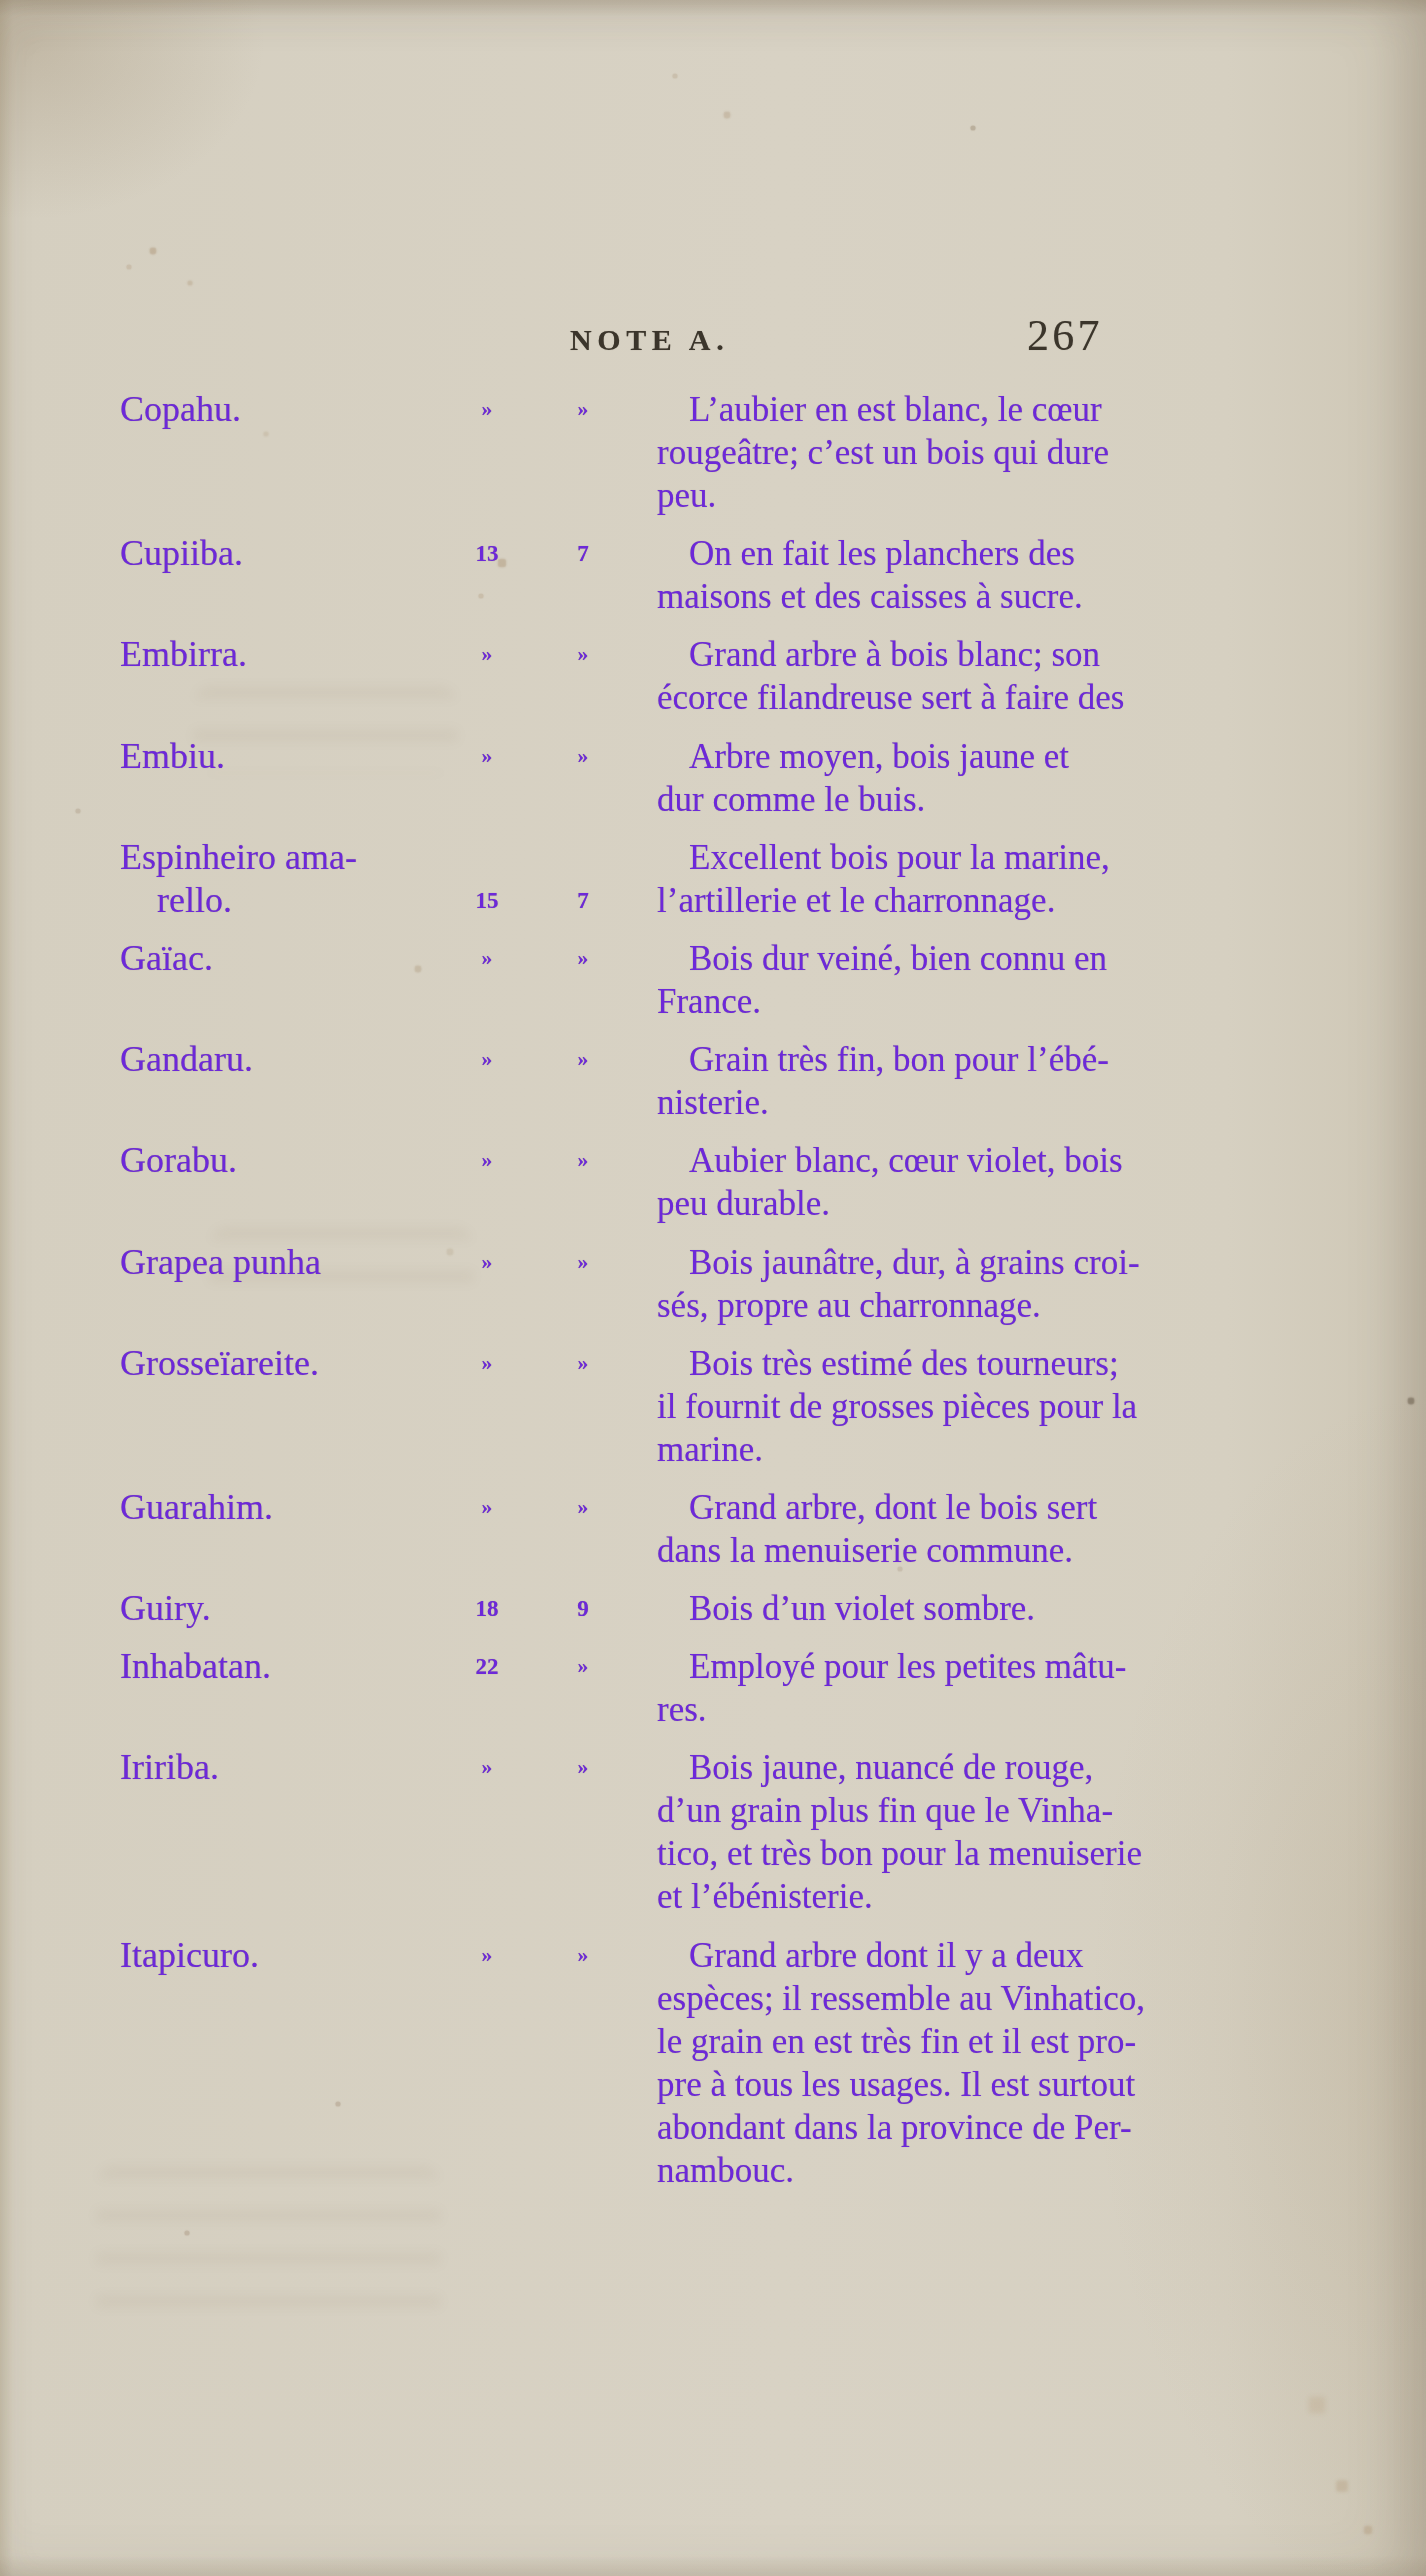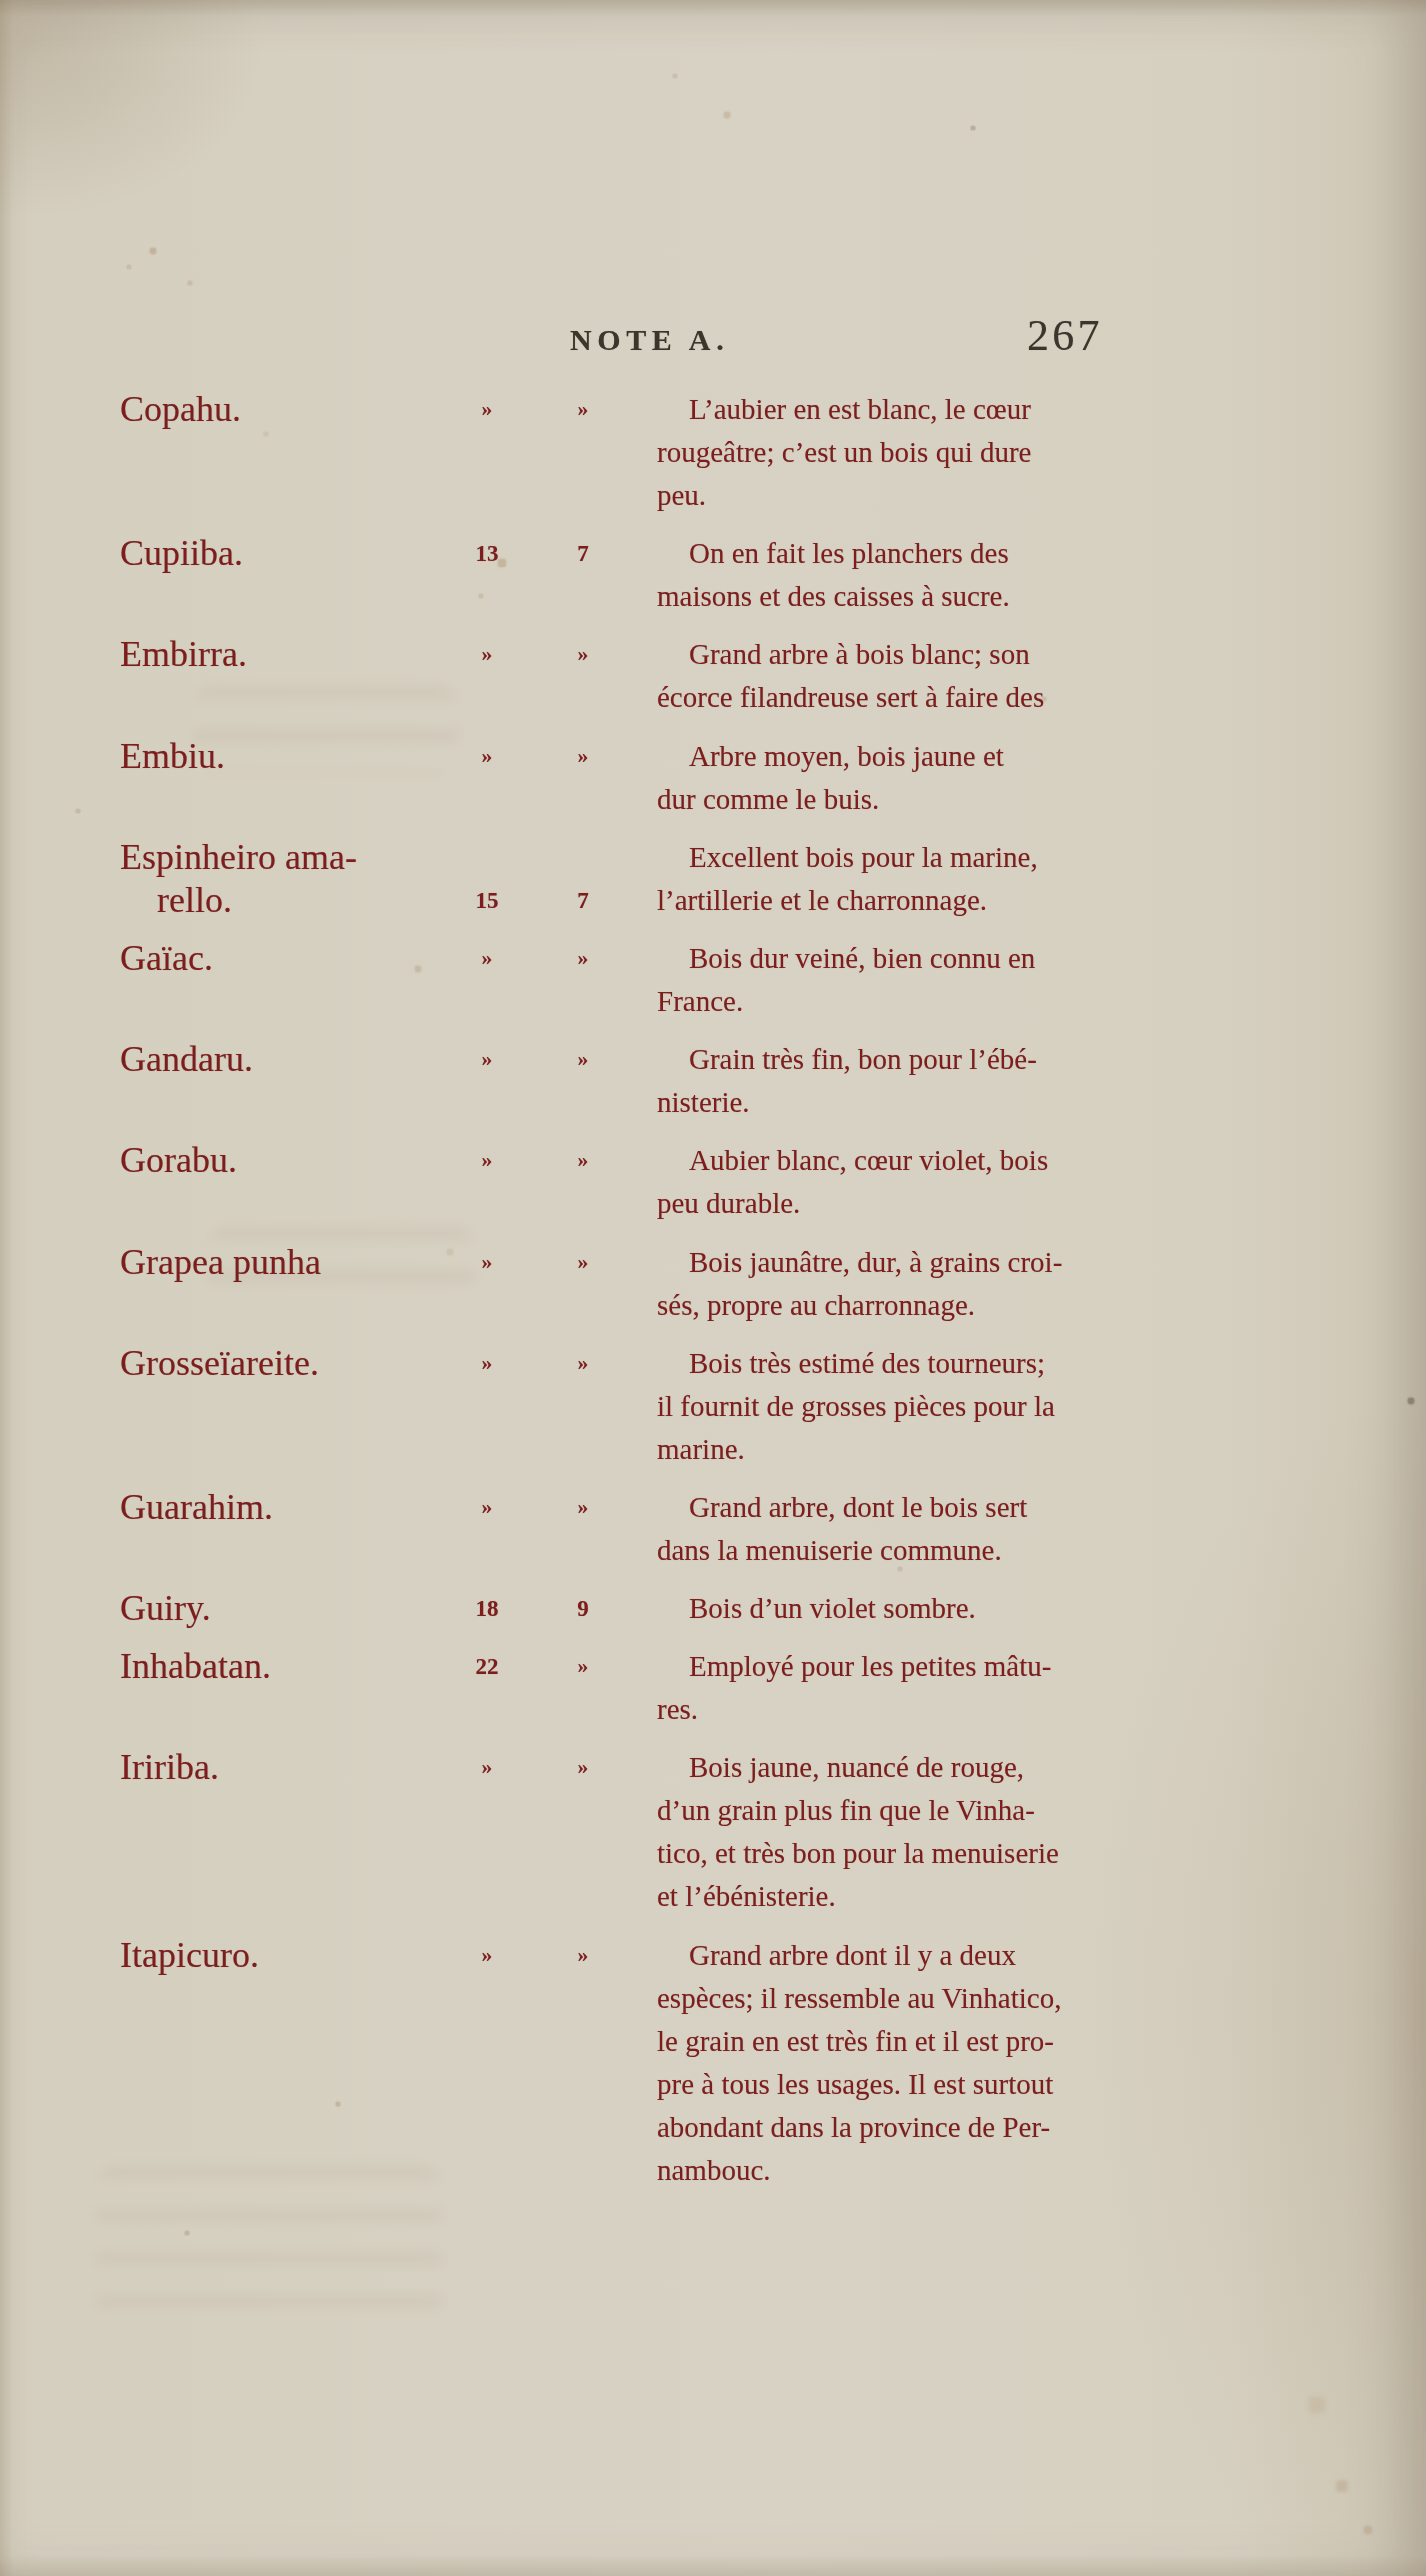--- a/index.html
+++ b/index.html
@@ -21,28 +21,28 @@
     font-size:30px;font-weight:bold;letter-spacing:5.6px;
     text-shadow:0 0 0.8px rgba(59,53,43,.45);
   }
   .hdr-page{
     position:absolute;left:1027px;top:310px;
     font-size:44px;letter-spacing:3.2px;
     text-shadow:0 0 0.8px rgba(59,53,43,.4);
   }
   .tbl{position:absolute;left:120px;top:388px;width:1203px;}
   .row{display:grid;grid-template-columns:321px 92px 100px 594px;margin-bottom:15.2px;}
-  .cell{color:#7f1d1d;}
+  .cell{color:#6d28d9;}
   .name{font-size:36px;line-height:43px;text-shadow:0 0 0.8px rgba(59,53,43,.4);}
   .nline{white-space:nowrap;}
   .nline.indent{padding-left:37px;}
   .num{font-size:23px;line-height:43px;font-weight:bold;text-align:center;text-shadow:0 0 0.8px rgba(59,53,43,.4);}
   .num.ditto{font-size:21.7px;font-weight:bold;}
   .num.drop{padding-top:43px;}
-  .desc{font-size:29px;line-height:43px;padding-left:24px;text-shadow:0 0 0.8px rgba(59,53,43,.35);}
+  .desc{font-size:35px;line-height:43px;padding-left:24px;text-shadow:0 0 0.8px rgba(59,53,43,.35);}
   .dline{white-space:nowrap;}
   .dline.first{padding-left:32px;}
   .specks{
     position:absolute;left:0;top:0;width:1.6px;height:1.6px;border-radius:50%;
     pointer-events:none;background:transparent;
     box-shadow:
       152px 250px 1.6px 2.4px rgba(148,112,72,.30),
       189px 282px 1.6px 1.6px rgba(148,112,72,.22),
       128px 266px 0.8px 1.6px rgba(148,112,72,.18),
       265px 433px 1.6px 1.6px rgba(148,112,72,.15),

